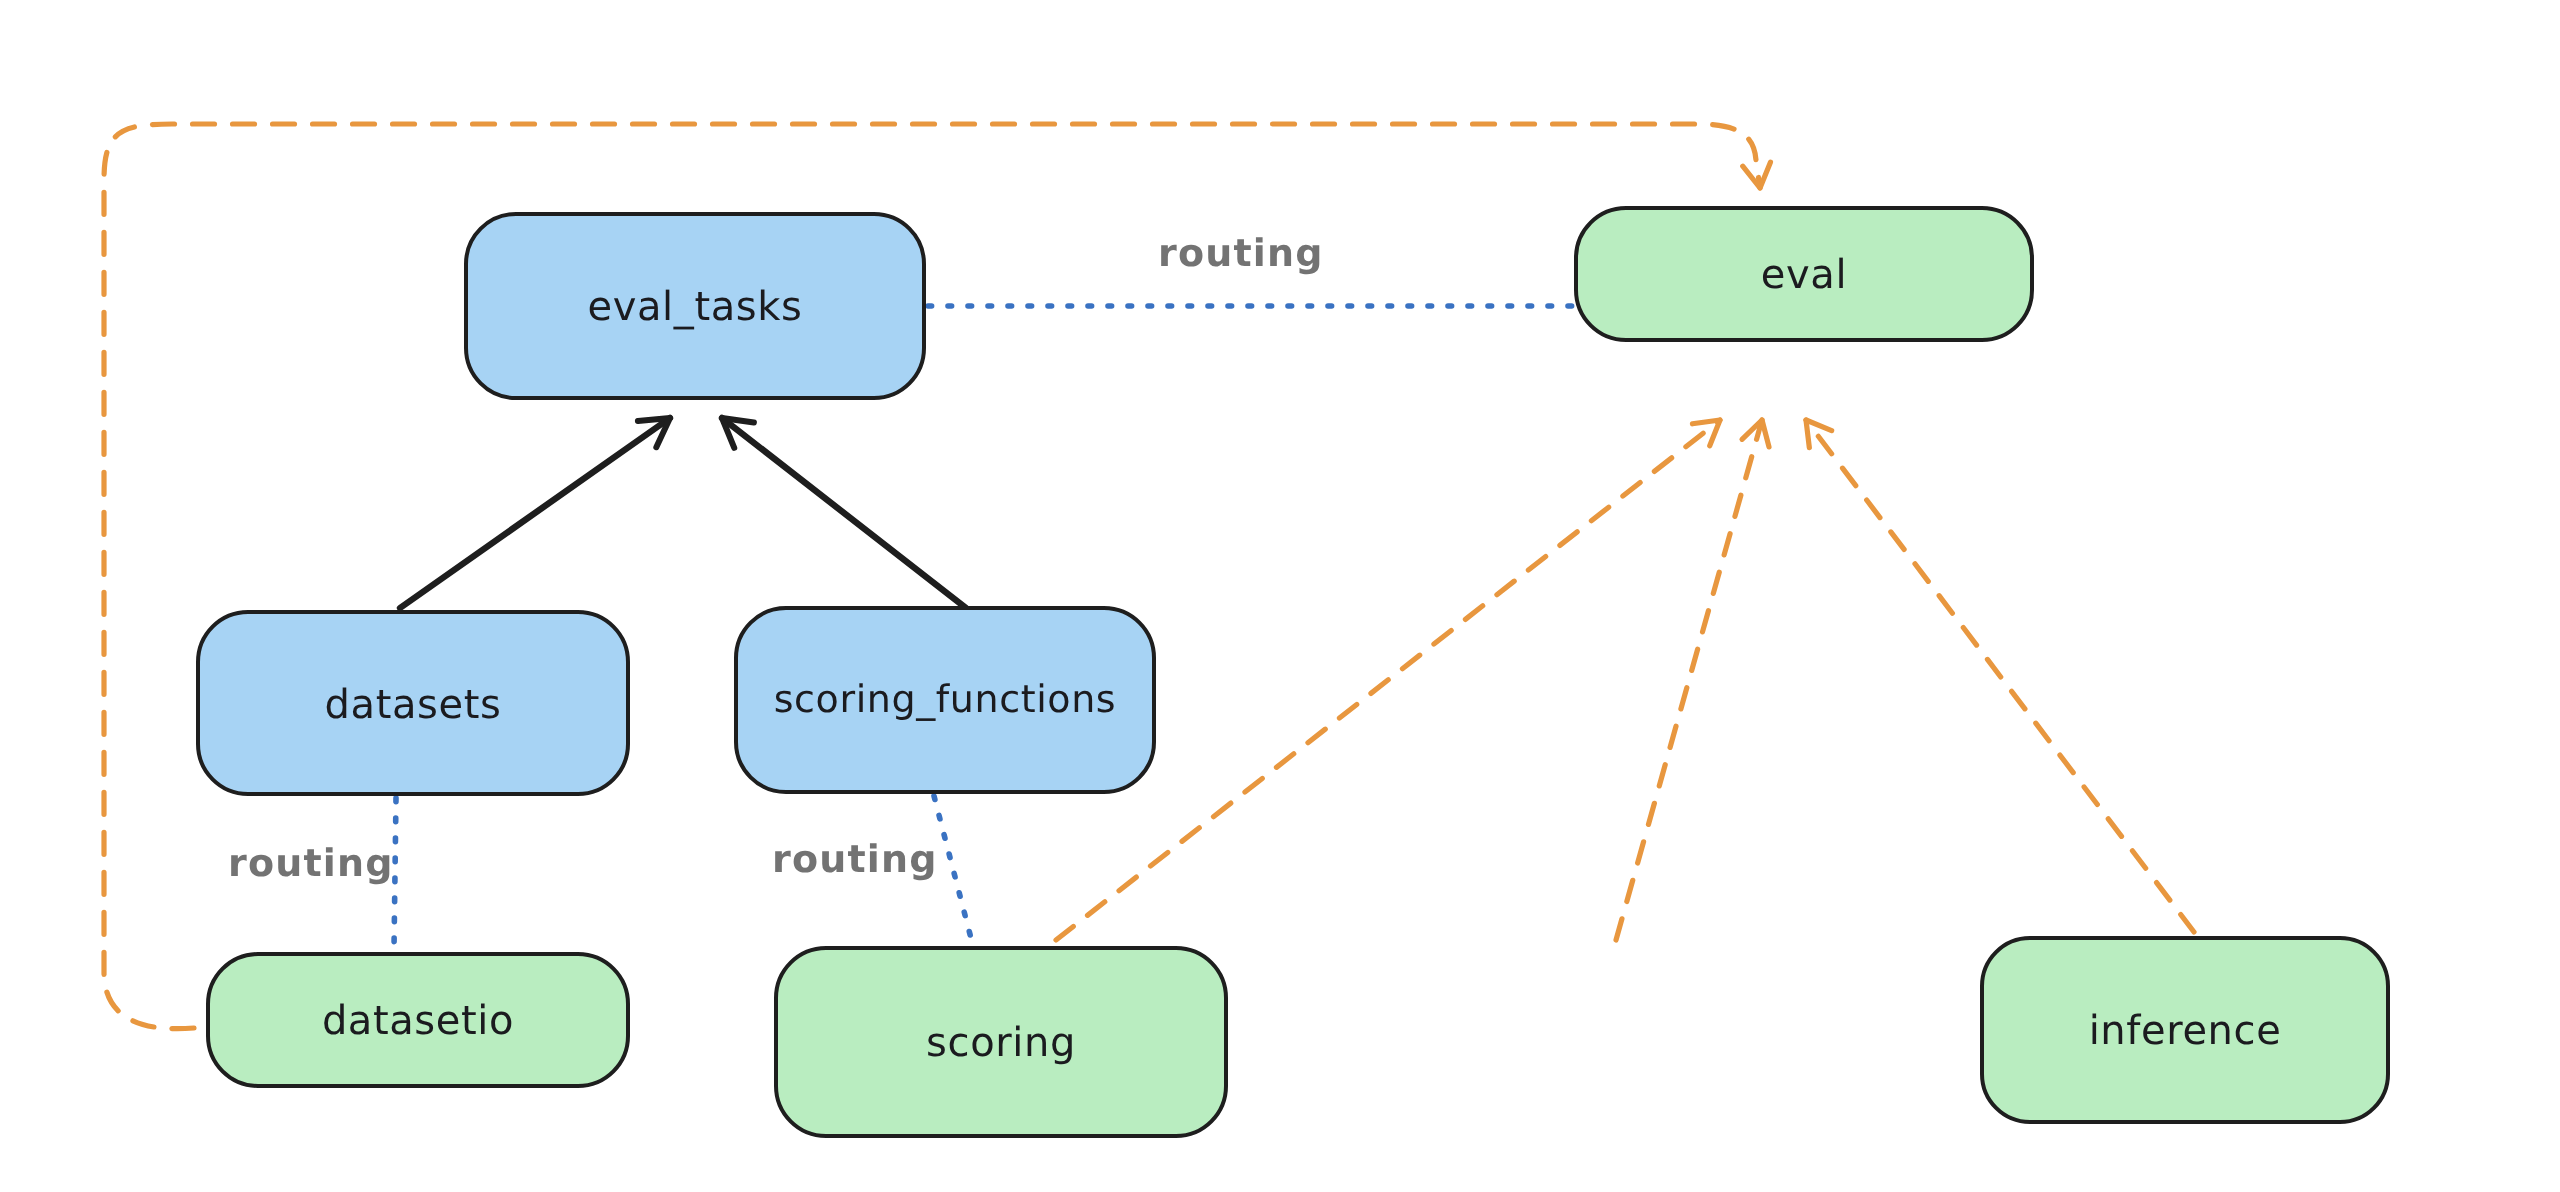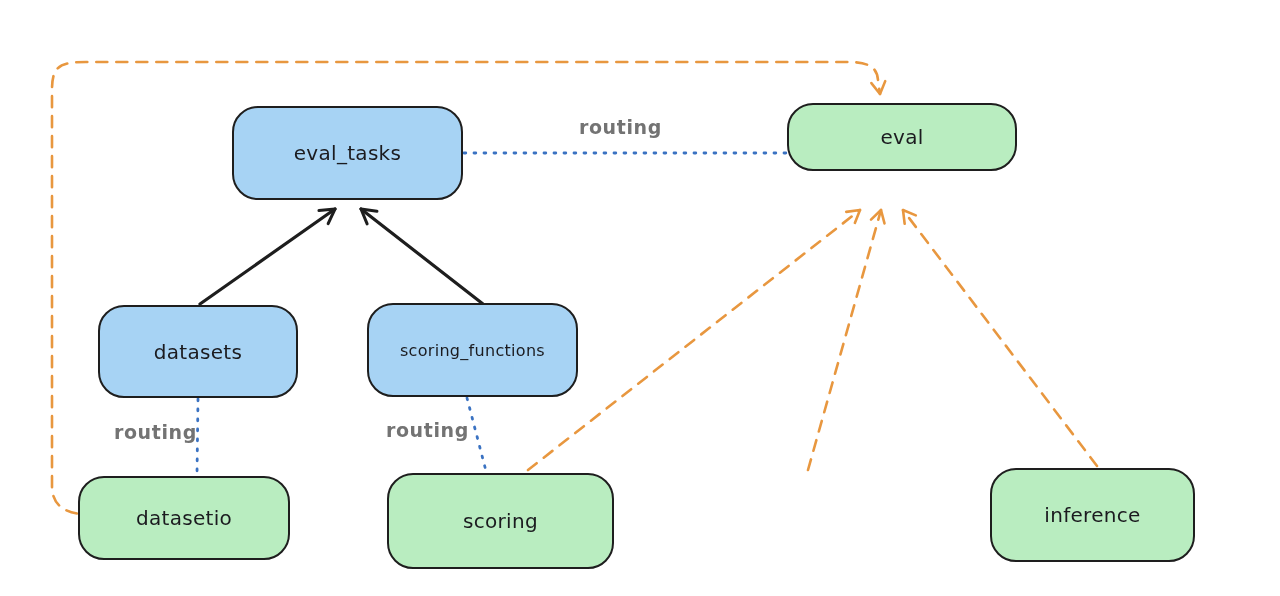--- a/index.html
+++ b/index.html
@@ -33,26 +33,26 @@
     font-size: 20px;
     color: #1b1b1f;
     letter-spacing: 0.3px;
     white-space: nowrap;
   }
   .node.blue  { background: #a7d3f4; }
   .node.green { background: #b9edc0; }
 
   #node-eval_tasks        { left: 232px; top: 106px; width: 231px; height: 94px; justify-content: center; }
   #node-eval              { left: 787px; top: 103px; width: 230px; height: 68px; text-align: right; }
-  #node-datasets          { left:  98px; top: 305px; width: 200px; height: 93px; }
-  #node-scoring_functions { left: 367px; top: 303px; width: 211px; height: 94px; font-size: 16px; }
-  #node-datasetio         { left:  78px; top: 476px; width: 212px; height: 84px; }
+  #node-datasets          { left:  98px; top: 305px; width: 217px; height: 93px; }
+  #node-scoring_functions { left: 367px; top: 303px; width: 211px; height: 94px; font-size: 19px; }
+  #node-datasetio         { left:  103px; top: 476px; width: 212px; height: 68px; }
   #node-scoring           { left: 387px; top: 473px; width: 227px; height: 96px; align-items: center; }
   #node-agents            { left: 708px; top: 472px; width: 209px; height: 93px; }
-  #node-inference         { left: 990px; top: 468px; width: 205px; height: 94px; }
+  #node-inference         { left: 990px; top: 468px; width: 205px; height: 94px; border-radius: 25px; }
 
   .edge-label {
     position: absolute;
     color: #737373;
     font-size: 19px;
     font-weight: 700;
     letter-spacing: 0.6px;
     white-space: nowrap;
   }
   #label-routing-top      { left: 579px; top: 116px; }

